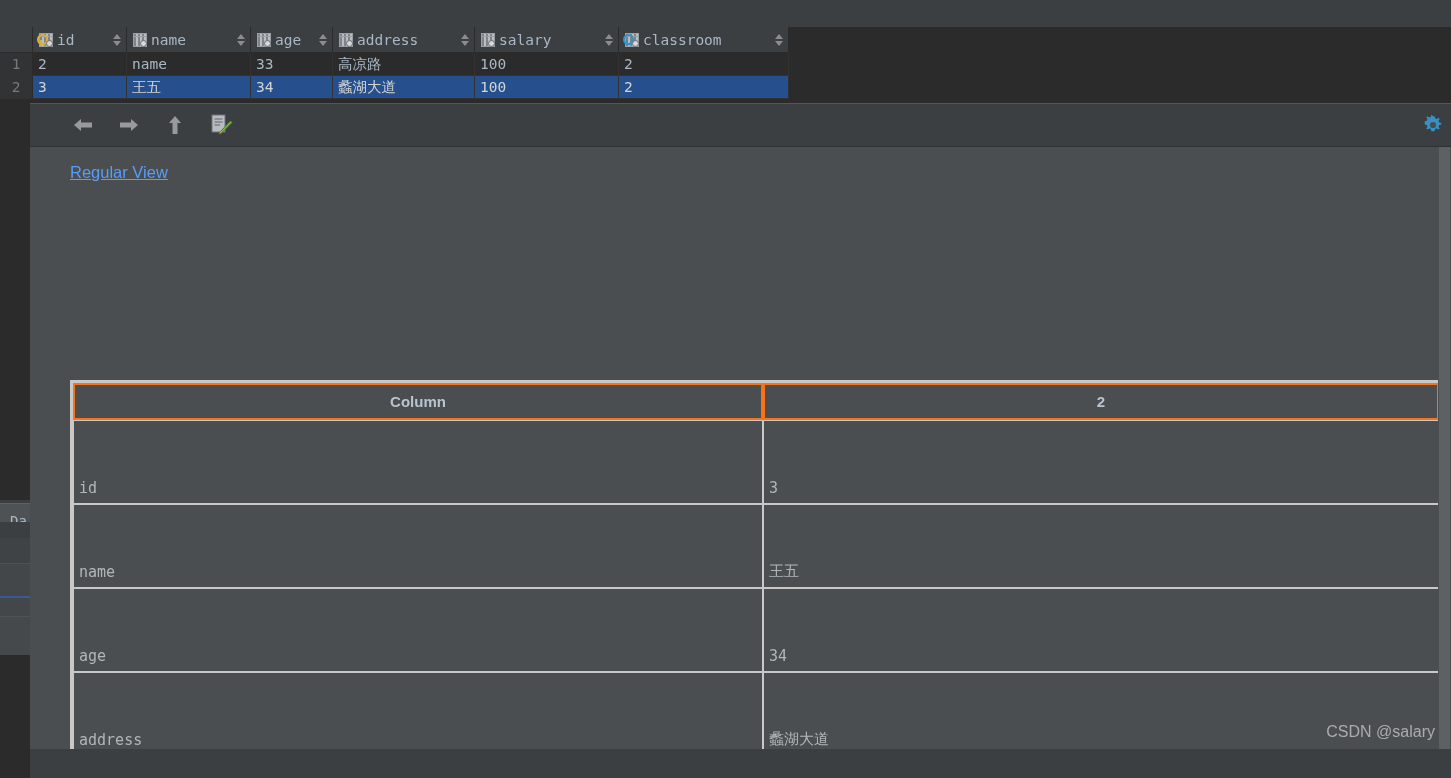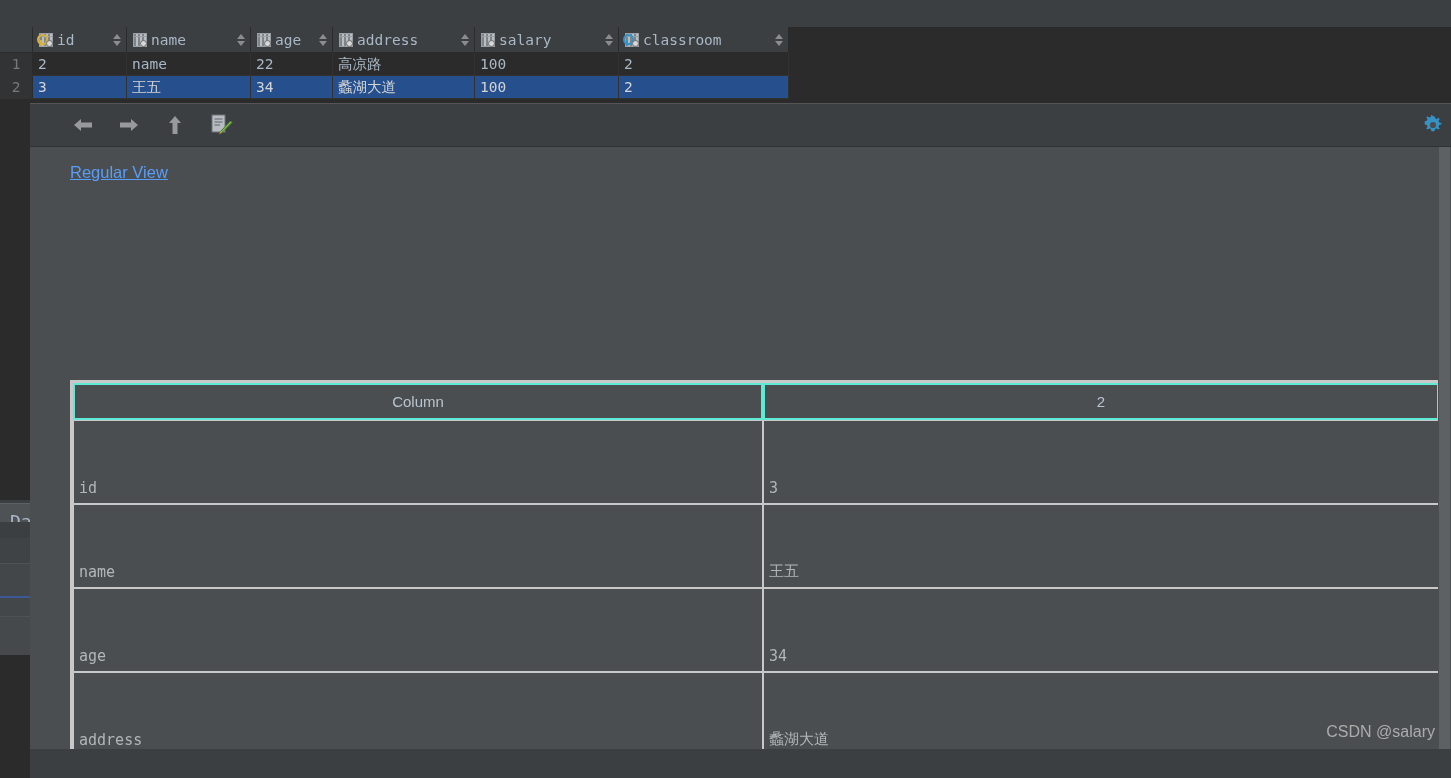--- a/index.html
+++ b/index.html
@@ -183,21 +183,21 @@
     border-right: 1px solid #2b2b2b;
   }
   .left-strip .seg { position: absolute; left: 0; width: 30px; background: #2b2b2b; }
   .side-tab {
     position: absolute;
     left: 0; top: 400px;
     width: 30px; height: 19px;
     background: #4e5254;
     color: #a9b7c6;
     font-family: "DejaVu Sans Mono", monospace;
-    font-size: 18px;
+    font-size: 14px;
     line-height: 35px;
     padding-left: 10px;
     box-sizing: border-box;
     border-top: 1px solid #5c6164;
     overflow: hidden;
     white-space: nowrap;
   }
   .strip-line {
     position: absolute; left: 0; width: 30px; height: 1px; background: #4e5254;
   }
@@ -292,23 +292,23 @@
     border: 3px solid #c8c8c8;
     background: #4b4e50;
   }
   .doc-table col.c1 { width: 690px; }
   .doc-table th {
     height: 31px;
     background: #4b4e50;
     color: #b8c4cf;
     font-family: "Liberation Sans", sans-serif;
     font-size: 15px;
-    font-weight: normal;
+    font-weight: bold;
     text-align: center;
-    border: 2px solid #5eead4;
+    border: 2px solid #f97316;
   }
   .doc-table td {
     height: 76px;
     vertical-align: bottom;
     background: #4b4e50;
     color: #b0b6ba;
     font-family: "DejaVu Sans Mono", monospace;
     font-size: 15px;
     padding: 0 0 6px 5px;
     border: 1px solid #c8c8c8;
@@ -414,21 +414,21 @@
               <span class="sort-arrows"></span>
             </div>
           </th>
         </tr>
       </thead>
       <tbody>
         <tr>
           <td class="rownum">1</td>
           <td>2</td>
           <td>name</td>
-          <td>22</td>
+          <td>33</td>
           <td class="cjk">高凉路</td>
           <td>100</td>
           <td>2</td>
         </tr>
         <tr class="selected">
           <td class="rownum">2</td>
           <td>3</td>
           <td class="cjk">王五</td>
           <td>34</td>
           <td class="cjk">蠡湖大道</td>

